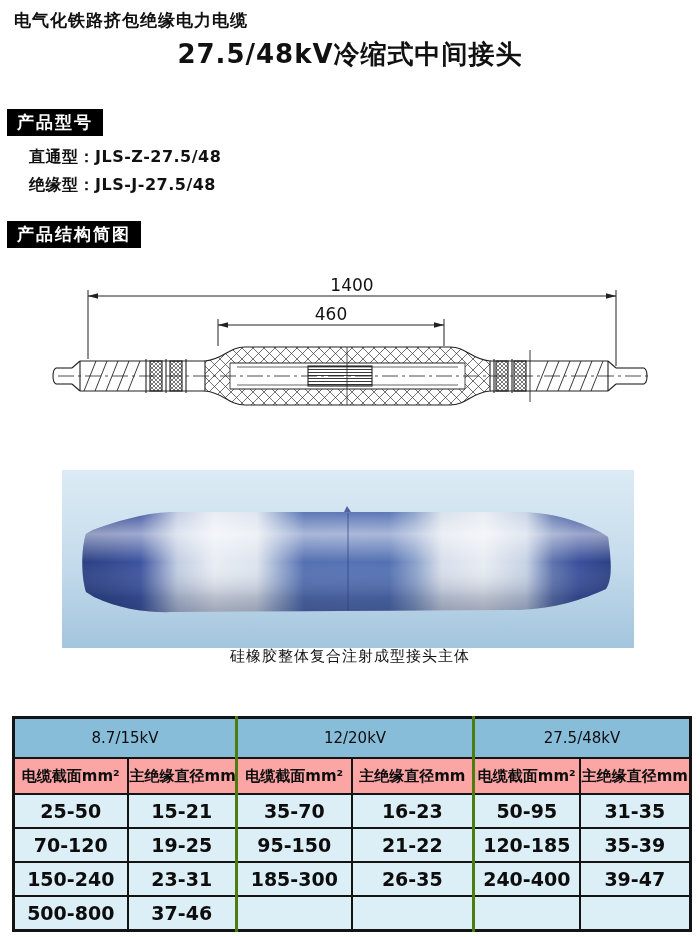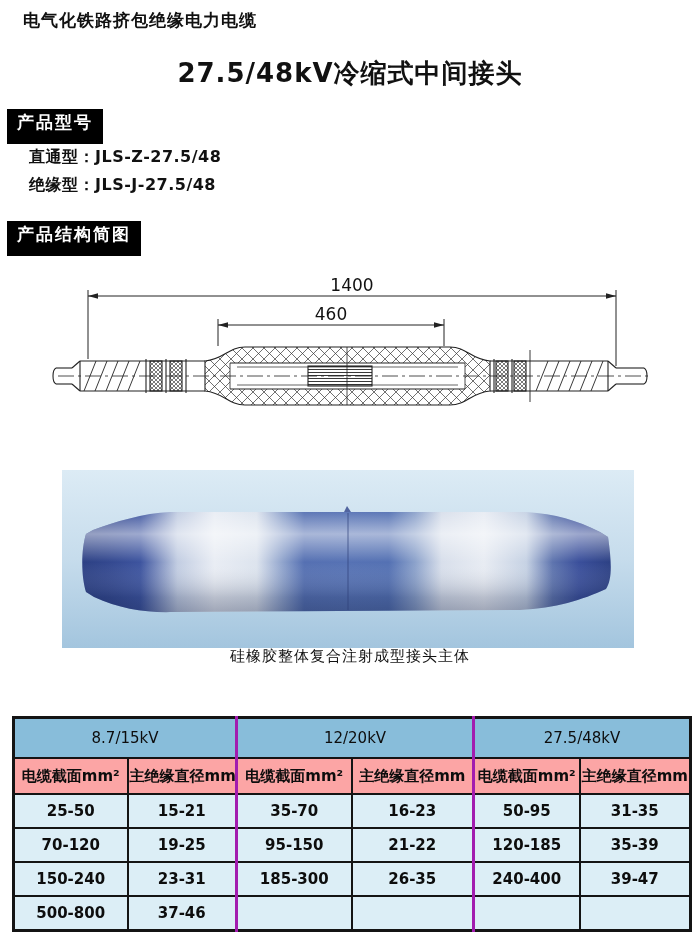--- a/index.html
+++ b/index.html
@@ -1,29 +1,29 @@
 <!DOCTYPE html>
 <html lang="zh"><head>
 <meta charset="utf-8">
 <style>
   html,body{margin:0;padding:0;background:#ffffff;}
   .page{
     position:relative;width:700px;height:937px;background:#ffffff;overflow:hidden;
     font-family:"DejaVu Sans","Liberation Sans",sans-serif;color:#111;
   }
   .doc-header{
-    position:absolute;left:14px;top:9px;font-size:17px;font-weight:bold;letter-spacing:1px;margin-left:9px;
+    position:absolute;left:14px;top:9px;font-size:17px;font-weight:bold;letter-spacing:1px;
   }
   .doc-title{
-    position:absolute;left:0;top:56px;width:700px;margin:0;text-align:center;
+    position:absolute;left:0;top:37px;width:700px;margin:0;text-align:center;
     font-size:26px;font-weight:bold;letter-spacing:1px;
   }
   .badge{
     position:absolute;background:#000;color:#fff;font-weight:bold;font-size:17px;
-    letter-spacing:2px;padding:3px 10px 12px 10px;line-height:20px;
+    letter-spacing:2px;padding:3px 10px 4px 10px;line-height:20px;
   }
   .badge-model{left:7px;top:109px;}
   .badge-structure{left:7px;top:221px;}
   .badge-photo{left:7px;top:427px;}
   .model-line{
     position:absolute;left:29px;font-size:16px;font-weight:bold;letter-spacing:.5px;
   }
   .model-line.l1{top:147px;}
   .model-line.l2{top:175px;}
   .diagram-svg{position:absolute;left:0;top:260px;}
@@ -38,24 +38,24 @@
   table.sel-table{
     position:absolute;left:12px;top:716px;width:677px;
     border-collapse:collapse;table-layout:fixed;
     border:3px solid #141414;
   }
   .sel-table th,.sel-table td{
     border:2px solid #141414;text-align:center;vertical-align:middle;
     font-family:"DejaVu Sans","Liberation Sans",sans-serif;color:#0d0d0d;
     overflow:hidden;white-space:nowrap;
   }
-  .sel-table .group-sep{border-left:3px solid #a21caf;}
+  .sel-table .group-sep{border-left:3px solid #4d7c0f;}
   .sel-table tr.kv-row th{background:#88bdda;height:36px;font-size:15px;font-weight:normal;}
   .sel-table tr.colhead-row th{background:#fca5a5;height:32px;font-size:15px;font-weight:bold;}
-  .sel-table td{background:#dceef6;height:30px;font-size:15px;font-weight:bold;}
+  .sel-table td{background:#dceef6;height:30px;font-size:19px;font-weight:bold;}
 </style>
 </head>
 <body>
 
 <div class="page">
 
   <div class="doc-header">电气化铁路挤包绝缘电力电缆</div>
   <h1 class="doc-title">27.5/48kV冷缩式中间接头</h1>
 
   <div class="badge badge-model">产品型号</div>

